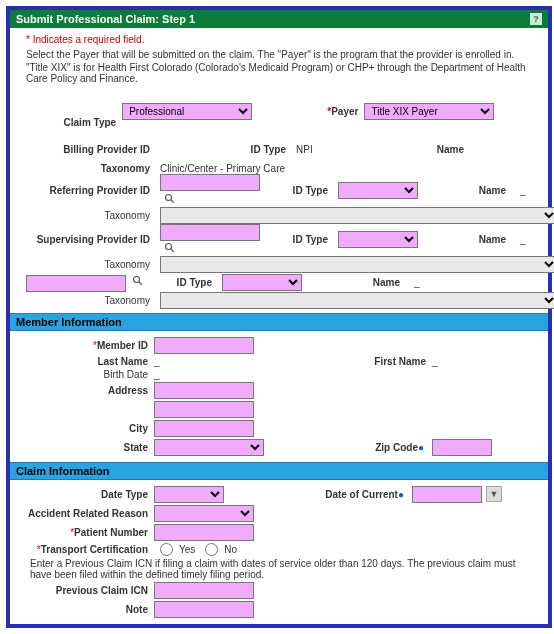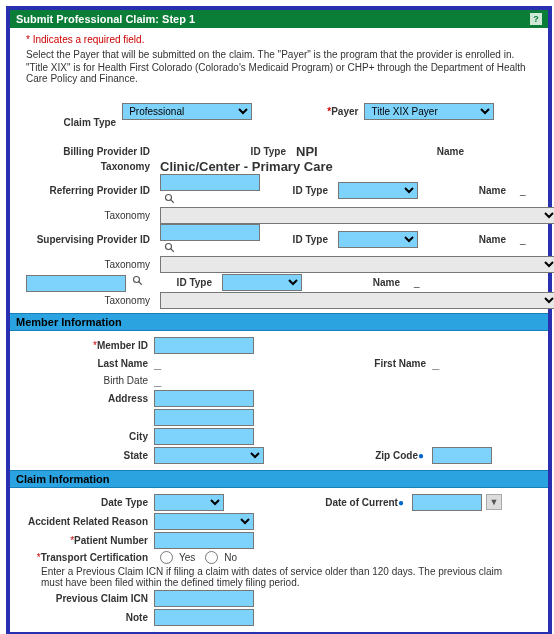--- a/index.html
+++ b/index.html
@@ -8,41 +8,41 @@
   .titlebar { background:#0a7d37; color:#fff; font-weight:bold; padding:3px 6px; display:flex; justify-content:space-between; align-items:center; font-size:11px; }
   .help-icon { width:12px; height:12px; background:#cfe8d8; color:#0a7d37; font-size:9px; display:inline-flex; align-items:center; justify-content:center; font-weight:bold; }
   .content { padding:4px 16px; }
   .red { color:#c00; }
   .req-note { font-size:10px; margin:2px 0 4px 0; }
   .help-text { font-size:10px; color:#333; margin:2px 0; }
   .section-head { background:#2aa3e0; color:#000; font-weight:bold; padding:2px 6px; font-size:11px; border-top:1px solid #1880b8; border-bottom:1px solid #1880b8; }
   .row { display:flex; align-items:center; margin:2px 0; }
   .lbl { text-align:right; padding-right:6px; font-size:10px; }
   .lbl120 { width:128px; flex:none; }
-  .val { font-size:13px;font-weight:bold; }
-  input[type=text], select { font-size:10px; height:17px; padding:0 2px; border:1px solid #777; background:#7dd3fc; }
+  .val { font-size:10px; }
+  input[type=text], select { font-size:10px; height:17px; padding:0 2px; border:1px solid #777; background:#f0abfc; }
   input[type=text] { width:100px; }
   select { width:100px; }
   .long-select { width:398px; background:#e8e8e8; }
   .long-input { width:398px; }
   .mag { width:15px; height:15px; display:inline-flex; align-items:center; justify-content:center; margin-left:2px; }
   .mag svg { width:12px; height:12px; }
   .dash { margin-left:4px; font-size:10px; }
   .topsel-row { display:flex; justify-content:space-around; align-items:center; margin:8px 0 6px 0; }
   .topsel-row .lbl { width:auto; font-weight:bold; }
   .w-claimtype { width:130px; }
   .w-payer { width:130px; }
   .radio-wrap { display:flex; align-items:center; gap:4px; }
   .radio-wrap input { margin:0 2px 0 6px; }
   .cal-icon { display:inline-flex; align-items:center; justify-content:center; width:16px; height:16px; background:#dcdcdc; border:1px solid #aaa; margin-left:4px; font-size:9px; color:#555; }
   .link-marker { color:#0066cc; margin-right:2px; font-weight:bold; }
   .subgrid { display:grid; grid-template-columns:130px 1fr 70px 110px 60px 1fr; align-items:center; column-gap:4px; row-gap:2px; }
   .subgrid .lbl { text-align:right; }
   .subgrid-tax { display:grid; grid-template-columns:130px 1fr; align-items:center; column-gap:4px; row-gap:2px; }
-  .note-block p { margin:2px 15px; font-size:10px; }
+  .note-block p { margin:2px 4px; font-size:10px; }
   .addr-input { width:110px; }
   .state-select { width:110px; }
 </style>
 </head>
 <body>
 
 <div class="frame">
   <div class="titlebar">
     <span>Submit Professional Claim: Step 1</span>
     <span class="help-icon">?</span>
@@ -59,21 +59,21 @@
         <select class="w-claimtype"><option>Professional</option></select>
       </div>
       <div class="row">
         <span class="lbl"><span class="red">*</span><span style="font-weight:bold;">Payer</span></span>
         <select class="w-payer"><option>Title XIX Payer</option></select>
       </div>
     </div>
   </div>
 
   <div class="content">
-    <div class="subgrid" style="margin-bottom:0;">
+    <div class="subgrid" style="margin-bottom:8px;">
       <span class="lbl" style="font-weight:bold;">Billing Provider ID</span>
       <span></span>
       <span class="lbl" style="font-weight:bold;">ID Type</span>
       <span class="val">NPI</span>
       <span class="lbl" style="font-weight:bold;">Name</span>
       <span></span>
     </div>
 
     <div class="subgrid-tax">
       <span class="lbl" style="font-weight:bold;">Taxonomy</span>

